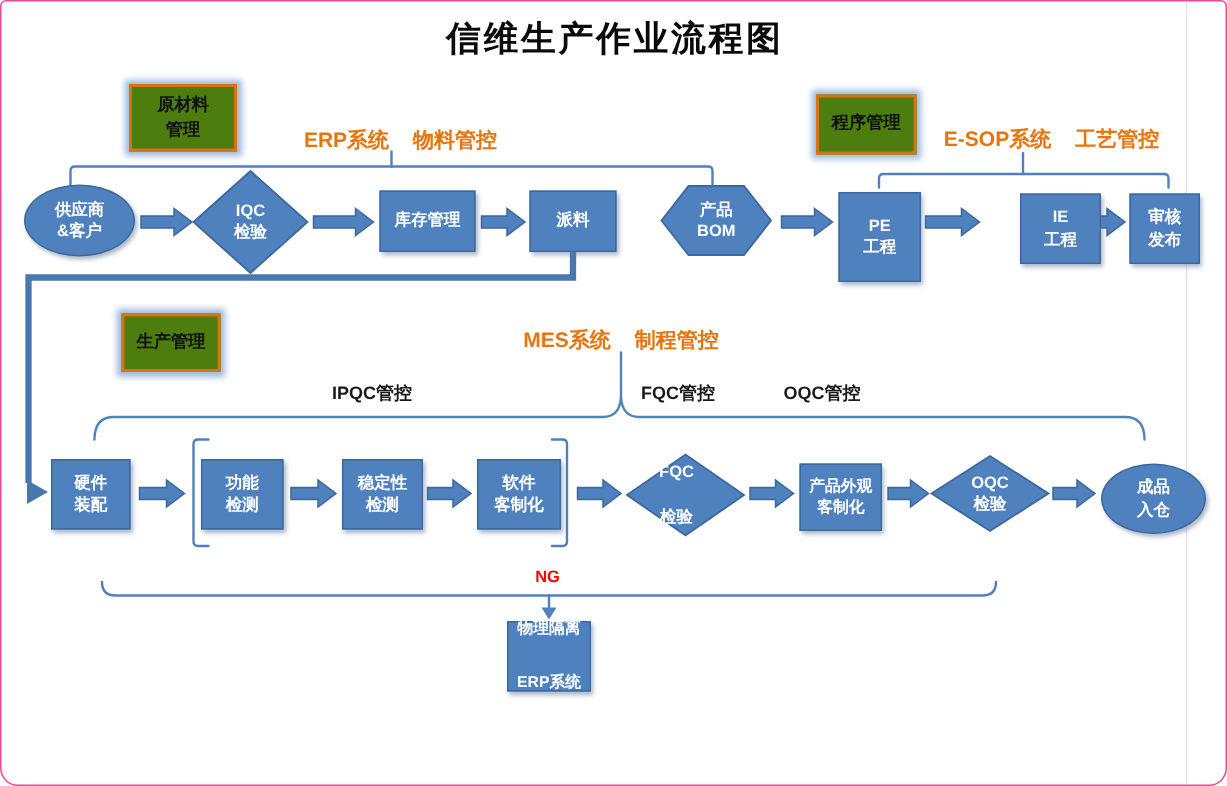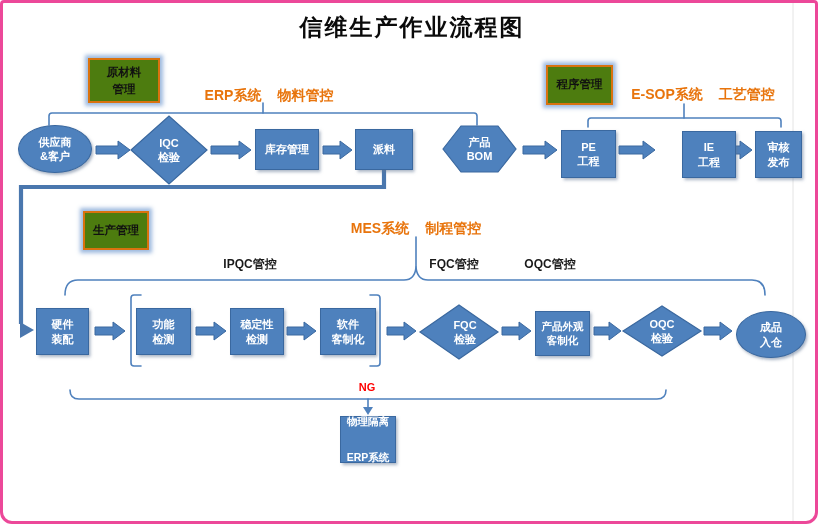--- a/index.html
+++ b/index.html
@@ -1,19 +1,19 @@
 <!DOCTYPE html>
 <html><head>
 <meta charset="utf-8">
 <style>
   * { margin:0; padding:0; box-sizing:border-box; }
   body { background:#fff; font-family:"Liberation Sans", sans-serif; }
   .page {
     position:relative; width:818px; height:524px; background:#fff;
-    border:3px solid #ec4899; border-radius:4px 4px 12px 12px; overflow:hidden;padding-left:40px;
+    border:1px solid #ec4899; border-radius:4px 4px 12px 12px; overflow:hidden;padding-left:40px;
   }
   .title {
     position:absolute; left:0; top:9px; width:818px; text-align:center;
     font-size:23px; font-weight:bold; color:#0a0a0a; letter-spacing:2px;
   }
   svg.wires { position:absolute; left:0; top:0; }
   .node {
     position:absolute; background:#4e81bd; border:1px solid #3a689f;
     color:#fff; font-weight:bold; font-size:11px; line-height:1.3;
     display:flex; flex-direction:column; align-items:center; justify-content:center;
@@ -133,21 +133,21 @@
   <div class="node" style="left:252px; top:126px; width:64px; height:41px;">
     <span>库存管理</span>
   </div>
   <div class="node" style="left:352px; top:126px; width:58px; height:41px;">
     <span>派料</span>
   </div>
   <div class="shape-label" style="left:443px; top:127px; width:67px; height:38px;">
     <span>产品</span>
     <span>BOM</span>
   </div>
-  <div class="node" style="left:558px; top:127px; width:55px; height:48px;">
+  <div class="node" style="left:558px; top:127px; width:55px; height:60px;">
     <span>PE</span>
     <span>工程</span>
   </div>
   <div class="node" style="left:655px; top:128px; width:54px; height:47px;margin-left:24px;">
     <span>IE</span>
     <span>工程</span>
   </div>
   <div class="node" style="left:752px; top:128px; width:47px; height:47px;">
     <span>审核</span>
     <span>发布</span>
@@ -162,21 +162,21 @@
     <span>检测</span>
   </div>
   <div class="node" style="left:227px; top:305px; width:54px; height:47px;">
     <span>稳定性</span>
     <span>检测</span>
   </div>
   <div class="node" style="left:317px; top:305px; width:56px; height:47px;">
     <span>软件</span>
     <span>客制化</span>
   </div>
-  <div class="shape-label" style="left:432px; top:307px; width:60px; height:44px;">
+  <div class="shape-label" style="left:420px; top:307px; width:60px; height:44px;justify-content:space-between;">
     <span>FQC</span>
     <span>检验</span>
   </div>
   <div class="node" style="left:532px; top:308px; width:55px; height:45px; font-size:10.5px;">
     <span>产品外观</span>
     <span>客制化</span>
   </div>
   <div class="shape-label" style="left:629px; top:306px; width:60px; height:44px;">
     <span>OQC</span>
     <span>检验</span>

